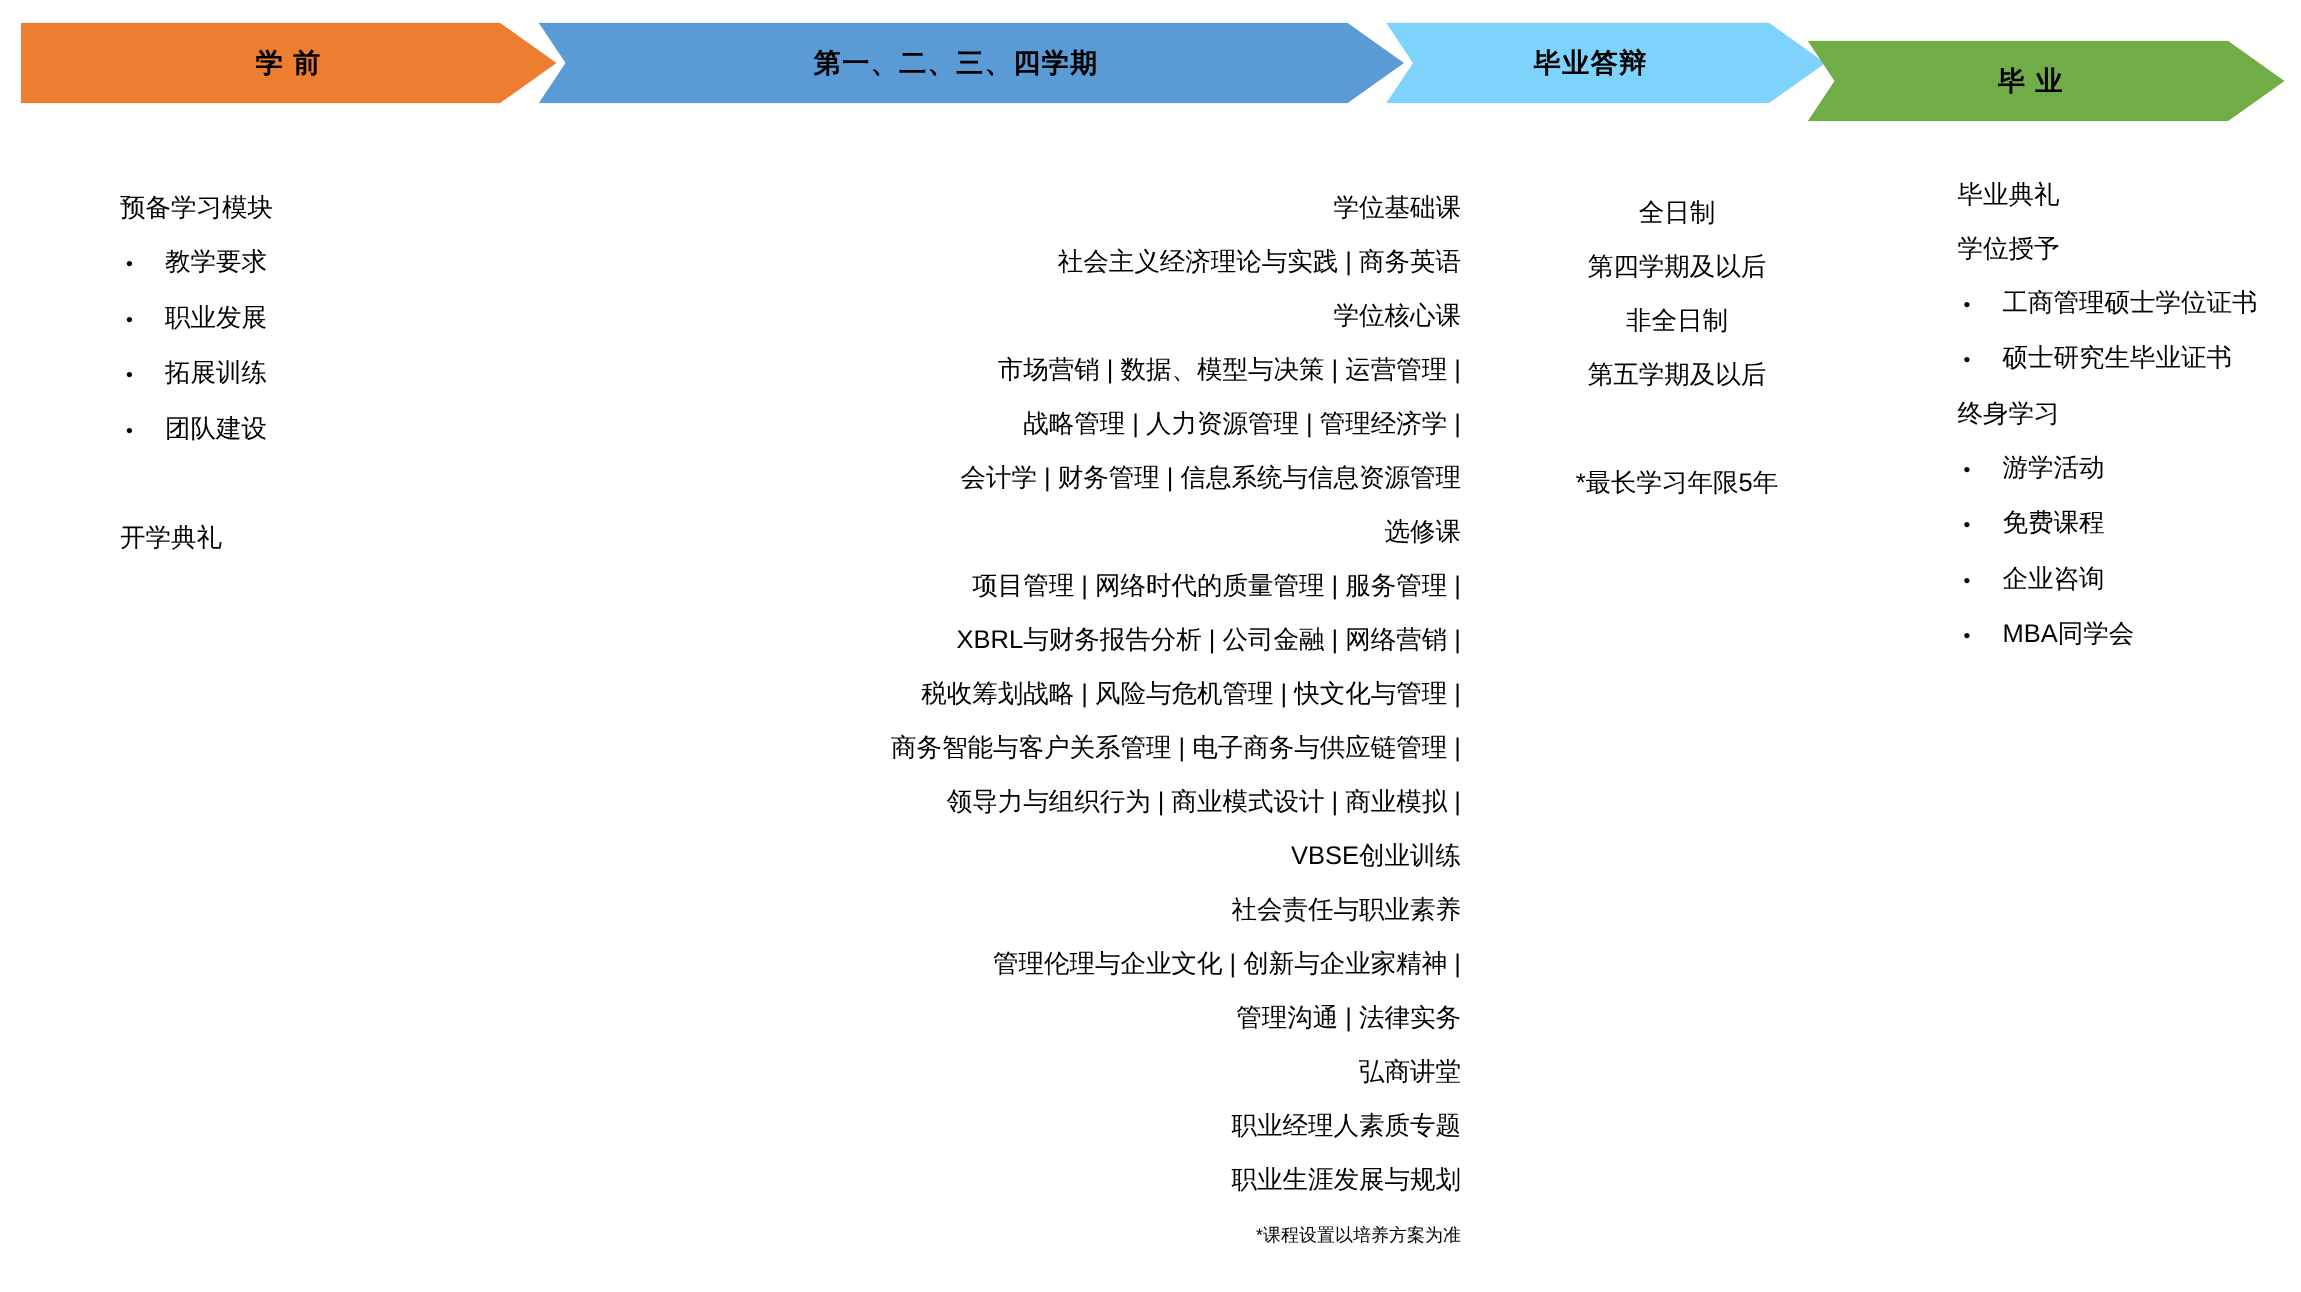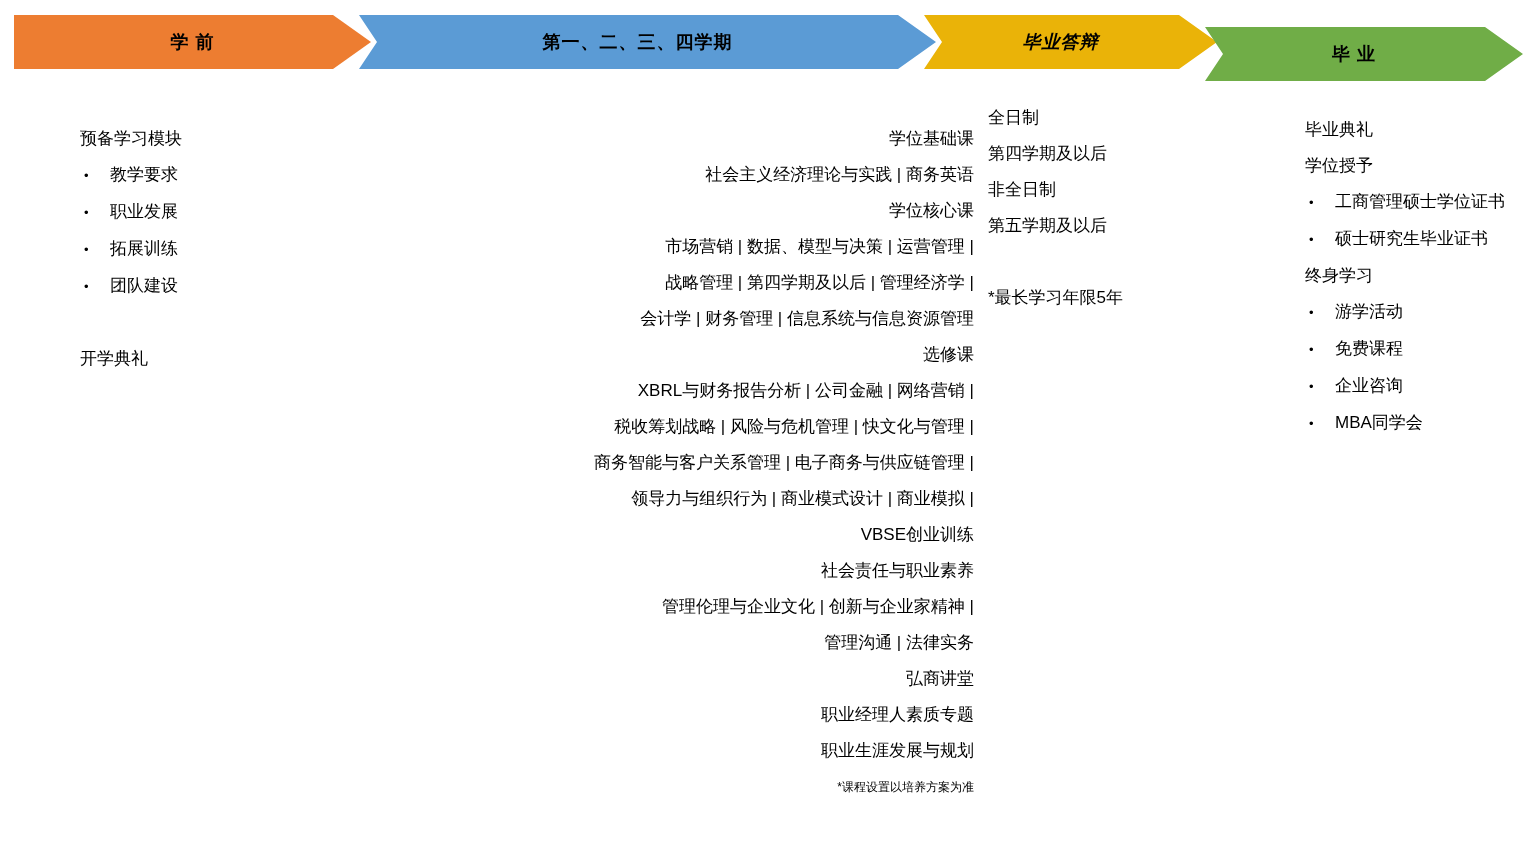--- a/index.html
+++ b/index.html
@@ -22,21 +22,21 @@
   .arrow-chevron { clip-path: polygon(0 0, calc(100% - 38px) 0, 100% 50%, calc(100% - 38px) 100%, 0 100%, 18px 50%); padding-right: 20px; }
   #phase-0 { left: 14px;   width: 357px; }
   #phase-1 { left: 359px;  width: 577px; }
   #phase-2 { left: 924px;  width: 293px; }
   #phase-3 { left: 1205px; width: 318px; }
 
   
   .col { position: absolute; white-space: nowrap; }
   #col-0 { left: 80px;   top: 121px; width: 310px; }
   #col-1 { left: 404px;  top: 121px; width: 570px; text-align: right; }
-  #col-2 { left: 988px;  top: 100px; width: 260px; }
+  #col-2 { left: 988px;  top: 124px; width: 260px; text-align: center; }
   #col-3 { left: 1305px; top: 112px; width: 260px; }
 
   .item { line-height: 36px; font-size: 17px; color: #000; }
   .item-heading { font-weight: normal; }
   .item-spacer { height: 36px; }
   .item-bullet { display: flex; align-items: baseline; padding-left: 4px; }
   .bullet-marker { width: 26px; flex: 0 0 26px; font-size: 13px; line-height: 36px; }
   .bullet-text { font-size: 17px; line-height: 36px; }
   #col-1 .item-text { padding-left: 11px; }
   #col-1 .item-note { padding-left: 4px; font-size: 12px; }
@@ -45,21 +45,21 @@
 </head>
 <body>
 
 <div class="banner">
   <div class="arrow arrow-first" id="phase-0" style="background: rgb(237, 125, 49);">
     <span class="arrow-label">学 前</span>
   </div>
   <div class="arrow arrow-chevron" id="phase-1" style="background: rgb(91, 155, 213);">
     <span class="arrow-label">第一、二、三、四学期</span>
   </div>
-  <div class="arrow arrow-chevron" id="phase-2" style="background: #eab308; font-style: italic;">
+  <div class="arrow arrow-chevron" id="phase-2" style="background: #7dd3fc;">
     <span class="arrow-label">毕业答辩</span>
   </div>
   <div class="arrow arrow-chevron" id="phase-3" style="background: rgb(112, 173, 71); margin-top: 12px;">
     <span class="arrow-label">毕 业</span>
   </div>
 </div>
 
 <div class="col" id="col-0">
     <div class="item item-heading">预备学习模块</div>
     <div class="item item-bullet">
@@ -79,23 +79,24 @@
       <span class="bullet-text">团队建设</span>
     </div>
     <div class="item item-spacer"></div>
     <div class="item item-heading">开学典礼</div>
   </div>
 <div class="col" id="col-1">
     <div class="item item-heading">学位基础课</div>
     <div class="item item-text">社会主义经济理论与实践 | 商务英语</div>
     <div class="item item-heading">学位核心课</div>
     <div class="item item-text">市场营销 | 数据、模型与决策 | 运营管理 |</div>
-    <div class="item item-text">战略管理 | 第四学期及以后 | 管理经济学 |</div>
+    <div class="item item-text">战略管理 | 人力资源管理 | 管理经济学 |</div>
     <div class="item item-text">会计学 | 财务管理 | 信息系统与信息资源管理</div>
     <div class="item item-heading">选修课</div>
+    <div class="item item-text">项目管理 | 网络时代的质量管理 | 服务管理 |</div>
     <div class="item item-text">XBRL与财务报告分析 | 公司金融 | 网络营销 |</div>
     <div class="item item-text">税收筹划战略 | 风险与危机管理 | 快文化与管理 |</div>
     <div class="item item-text">商务智能与客户关系管理 | 电子商务与供应链管理 |</div>
     <div class="item item-text">领导力与组织行为 | 商业模式设计 | 商业模拟 |</div>
     <div class="item item-text">VBSE创业训练</div>
     <div class="item item-heading">社会责任与职业素养</div>
     <div class="item item-text">管理伦理与企业文化 | 创新与企业家精神 |</div>
     <div class="item item-text">管理沟通 | 法律实务</div>
     <div class="item item-heading">弘商讲堂</div>
     <div class="item item-heading">职业经理人素质专题</div>

